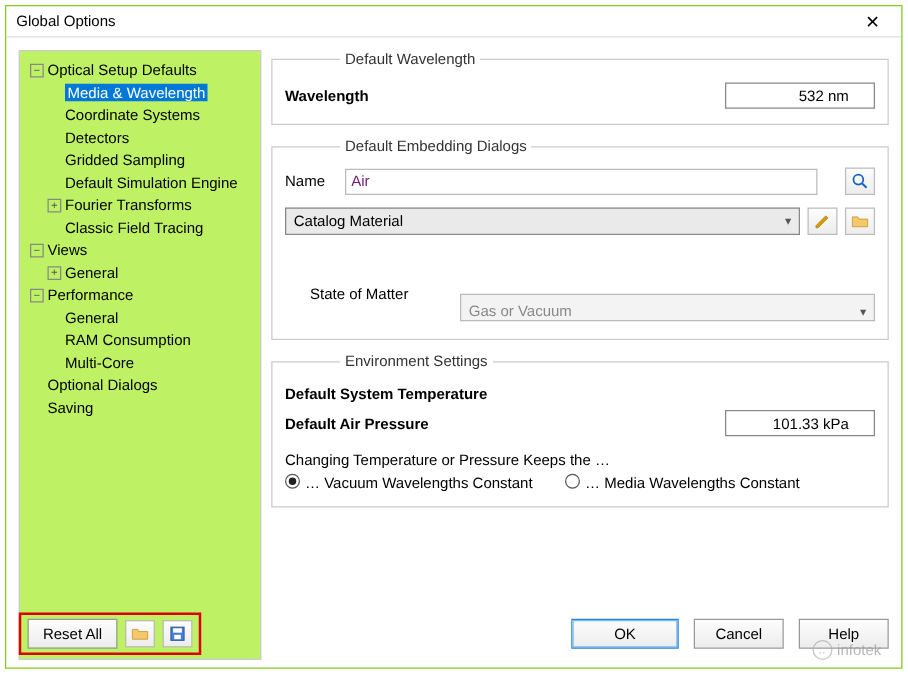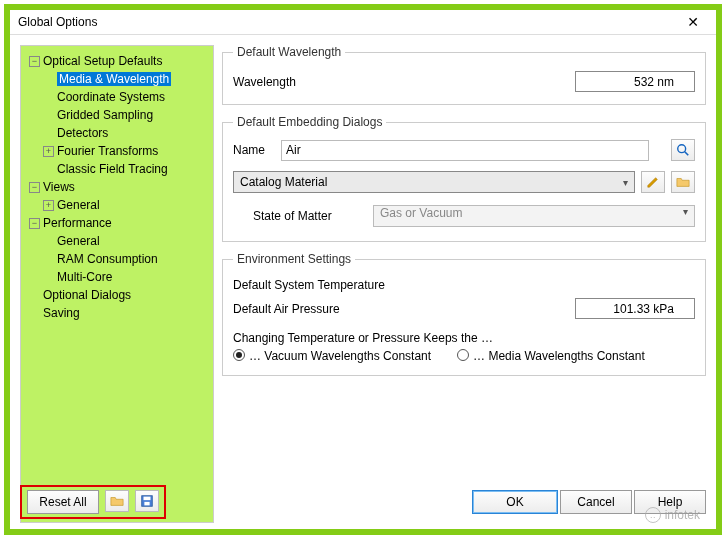--- a/index.html
+++ b/index.html
@@ -1,75 +1,76 @@
 <!DOCTYPE html>
 <html><head>
 <meta charset="utf-8">
 <style>
   * { box-sizing: border-box; font-family: "Segoe UI", Tahoma, sans-serif; font-size: 12px; }
   body { margin: 0; padding: 4px; background: #fff; }
-  .window { border: 6px solid #84cc16; width: 718px; height: 531px; display: flex; flex-direction: column; background: #fff; }
+  .window { border: 1px solid #84cc16; width: 718px; height: 531px; display: flex; flex-direction: column; background: #fff; }
   .titlebar { display: flex; align-items: center; justify-content: space-between; padding: 4px 8px 4px 8px; border-bottom: 1px solid #ddd; }
   .titlebar-text { font-size: 12px; }
   .close-btn { width: 30px; text-align: center; cursor: pointer; font-size: 14px; }
   .body { flex: 1; display: flex; padding: 10px 10px 6px 10px; gap: 8px; position: relative; }
   .tree-panel { width: 194px; border: 1px solid #ccc; background: #bef264; padding: 6px 4px; overflow: auto; }
   .tree-node { white-space: nowrap; line-height: 18px; }
   .expander { display: inline-block; width: 11px; height: 11px; border: 1px solid #888; font-size: 9px; line-height: 9px; text-align: center; margin-right: 3px; vertical-align: middle; cursor: pointer; color:#555;}
   .sel { background: #0078d7; color: #fff; padding: 0 2px; }
   .tree-indent0 { padding-left: 4px; }
   .tree-indent1 { padding-left: 18px; }
   .tree-indent2 { padding-left: 32px; }
   .content { flex: 1; display: flex; flex-direction: column; gap: 10px; }
   fieldset { border: 1px solid #ccc; padding: 6px 10px 12px 10px; margin: 0; }
-  legend { padding: 0 4px; color: #333; }
+  legend { padding: 0 4px; color: #333; margin-left: 44px; }
   .row { display: flex; align-items: center; margin-top: 6px; }
-  .row label { width: 190px; }
+  .row label { width: 190px; font-weight: bold; }
   .num-input { width: 120px; text-align: right; border: 1px solid #888; height: 21px; padding: 0 20px; }
   .txt-input { flex: 1; border: 1px solid #bbb; height: 21px; padding: 0 4px; background:#fff; }
-  .txt-input.ro { color:#000000; }
+  .txt-input.ro { color:#701a75; }
   .name-row { display:flex; align-items:center; gap:8px; }
   .name-row label { width:40px; }
   .icon-btn { width:24px; height:22px; border:1px solid #bbb; background:linear-gradient(#fdfdfd,#ececec); display:inline-flex; align-items:center; justify-content:center; cursor:pointer; }
-  .combo-row { display:flex; align-items:center; gap:6px; margin-top:10px; margin-bottom:12px; }
+  .combo-row { display:flex; align-items:center; gap:6px; margin-top:10px; margin-bottom:24px; }
   .combo { flex:1; height:22px; border:1px solid #888; background:#eaeaea; display:flex; align-items:center; justify-content:space-between; padding:0 6px; cursor:pointer;}
   .combo-dd { font-size:10px; color:#555; }
   .som-row { display:flex; align-items:center; margin:6px 0 2px 20px; }
   .som-row label { width:120px; }
-  .som-combo { flex:1; height:22px; border:1px solid #bbb; background:#f3f3f3; color:#888; display:flex; align-items:flex-start; justify-content:space-between; padding:0 6px;}
+  .som-combo { flex:1; height:22px; border:1px solid #bbb; background:#f3f3f3; color:#888; display:flex; align-items:flex-end; justify-content:space-between; padding:0 6px;margin-top:23px;}
   .radio-row { display:flex; gap:26px; margin-top:4px; align-items:center; }
   .radio-opt { display:flex; align-items:flex-start; gap:4px; cursor:pointer; }
   .radiodot { width:12px; height:12px; border:1px solid #555; border-radius:50%; display:inline-flex; align-items:center; justify-content:center;}
   .radiodot.on::after { content:""; width:6px; height:6px; background:#222; border-radius:50%; }
   .footer { position:absolute; left:10px; right:10px; bottom:10px; display:flex; justify-content:space-between; align-items:center; }
-  .footer-left { display:flex; align-items:flex-start; gap:6px; border:2px solid #d00; padding:3px 5px; }
+  .footer-left { display:flex; align-items:center; gap:6px; border:2px solid #d00; padding:3px 5px; }
   .btn { height:24px; min-width:72px; border:1px solid #999; background:linear-gradient(#fdfdfd,#ececec); padding:0 10px; cursor:pointer; }
   .btn.primary { border:1px solid #2a84d6; box-shadow:0 0 0 1px #7abdf3 inset; min-width:86px;}
-  .btn-row { display:flex; gap:2px; }
+  .btn-row { display:flex; gap:12px; }
   .watermark { position:absolute; right:16px; bottom:6px; color:#999; font-size:14px; pointer-events:none; display:flex; align-items:center; gap:4px; opacity:.7;}
   .watermark .bubble{width:16px;height:16px;border:1px solid #aaa;border-radius:50%;display:inline-flex;align-items:flex-end;justify-content:center;font-size:9px;}
   .svg-ico{width:14px;height:14px;}
 </style>
 </head>
 <body>
 
 <div class="window">
   <div class="titlebar">
     <span class="titlebar-text">Global Options</span>
     <span class="close-btn">✕</span>
   </div>
 
   <div class="body">
 
     <div class="tree-panel">
       <div class="tree-node tree-indent0"><span class="expander">−</span><span>Optical Setup Defaults</span></div>
       <div class="tree-node tree-indent2"><span class="sel">Media &amp; Wavelength</span></div>
       <div class="tree-node tree-indent2"><span>Coordinate Systems</span></div>
+      <div class="tree-node tree-indent2"><span>Detectors</span></div>
       <div class="tree-node tree-indent2"><span>Gridded Sampling</span></div>
-      <div class="tree-node tree-indent2"><span>Detectors</span></div>
+      <div class="tree-node tree-indent2"><span>Default Simulation Engine</span></div>
       <div class="tree-node tree-indent1"><span class="expander">+</span><span>Fourier Transforms</span></div>
       <div class="tree-node tree-indent2"><span>Classic Field Tracing</span></div>
       <div class="tree-node tree-indent0"><span class="expander">−</span><span>Views</span></div>
       <div class="tree-node tree-indent1"><span class="expander">+</span><span>General</span></div>
       <div class="tree-node tree-indent0"><span class="expander">−</span><span>Performance</span></div>
       <div class="tree-node tree-indent2"><span>General</span></div>
       <div class="tree-node tree-indent2"><span>RAM Consumption</span></div>
       <div class="tree-node tree-indent2"><span>Multi-Core</span></div>
       <div class="tree-node tree-indent1"><span>Optional Dialogs</span></div>
       <div class="tree-node tree-indent1"><span>Saving</span></div>

